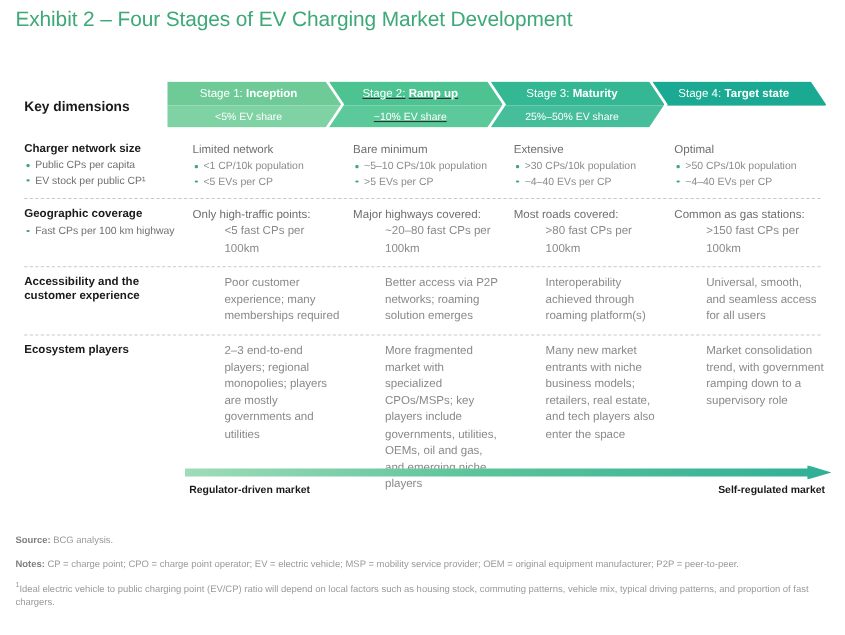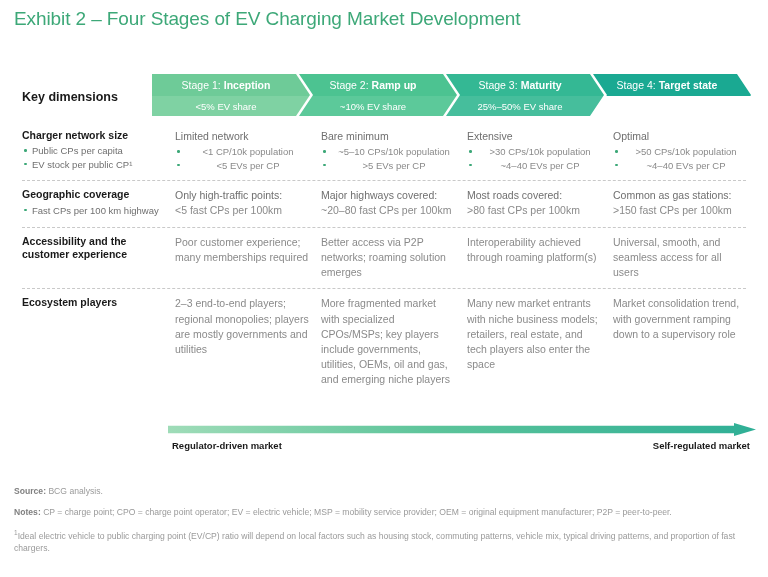--- a/index.html
+++ b/index.html
@@ -133,26 +133,26 @@
   }
   .cell-head {
     font-size: 10.5px;
     color: #6f6f6f;
     line-height: 1.45;
   }
   .cell-body {
     font-size: 10.5px;
     color: #8a8a8a;
     line-height: 1.45;
+    margin-left: 29px;
   }
   ul.cell-bullets {
     list-style: none;
     margin: 1px 0 0 0;
     padding: 0;
-    text-align: center;
   }
   ul.cell-bullets li {
     position: relative;
     padding-left: 10px;
     font-size: 9.5px;
     color: #8a8a8a;
     line-height: 1.42;
   }
   ul.cell-bullets li::before {
     content: "";
@@ -221,21 +221,21 @@
 <div class="title">Exhibit 2 – Four Stages of EV Charging Market Development</div>
 
 <div class="stage-band" id="stage-band">
     <div class="stage first" style="left: 0px;">
       <div class="stage-top" style="background: rgb(110, 203, 152);">
         <span>Stage 1:</span>
         <span class="lbl-strong">Inception</span>
       </div>
       <div class="stage-bot" style="background: rgb(127, 210, 163);">&lt;5% EV share</div>
     </div>
-    <div class="stage" style="left: 147px;">
+    <div class="stage" style="left: 147px; text-decoration: underline;">
       <div class="stage-top" style="background: rgb(76, 195, 145);">
         <span>Stage 2:</span>
         <span class="lbl-strong">Ramp up</span>
       </div>
       <div class="stage-bot" style="background: rgb(92, 201, 154);">~10% EV share</div>
     </div>
     <div class="stage" style="left: 294px; text-align: center;">
       <div class="stage-top" style="background: rgb(52, 184, 148);">
         <span>Stage 3:</span>
         <span class="lbl-strong">Maturity</span>

